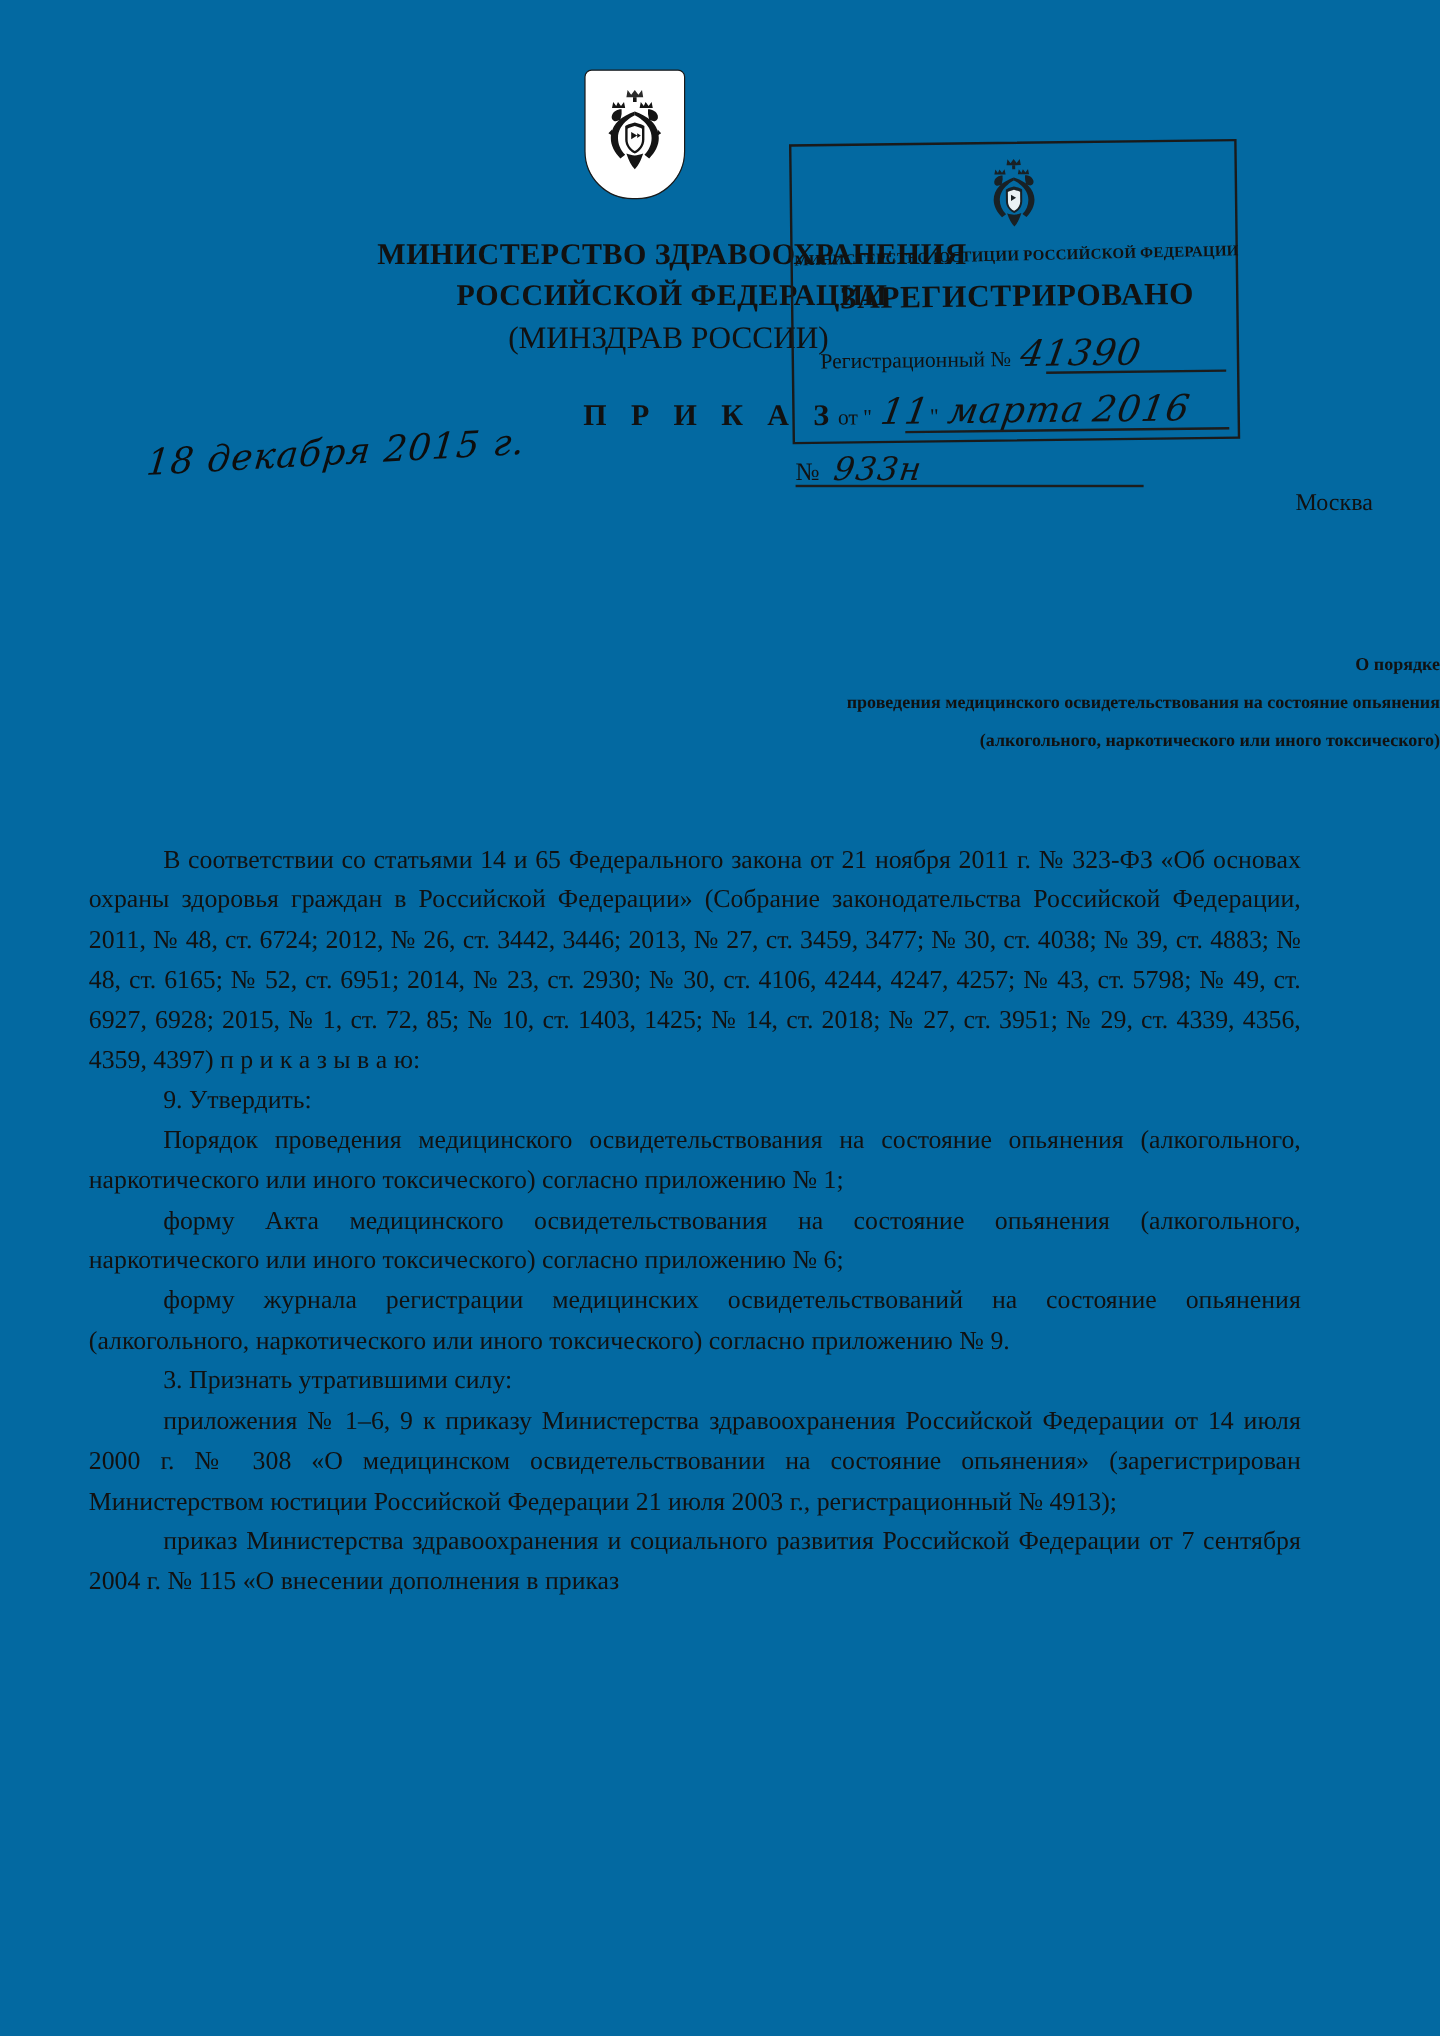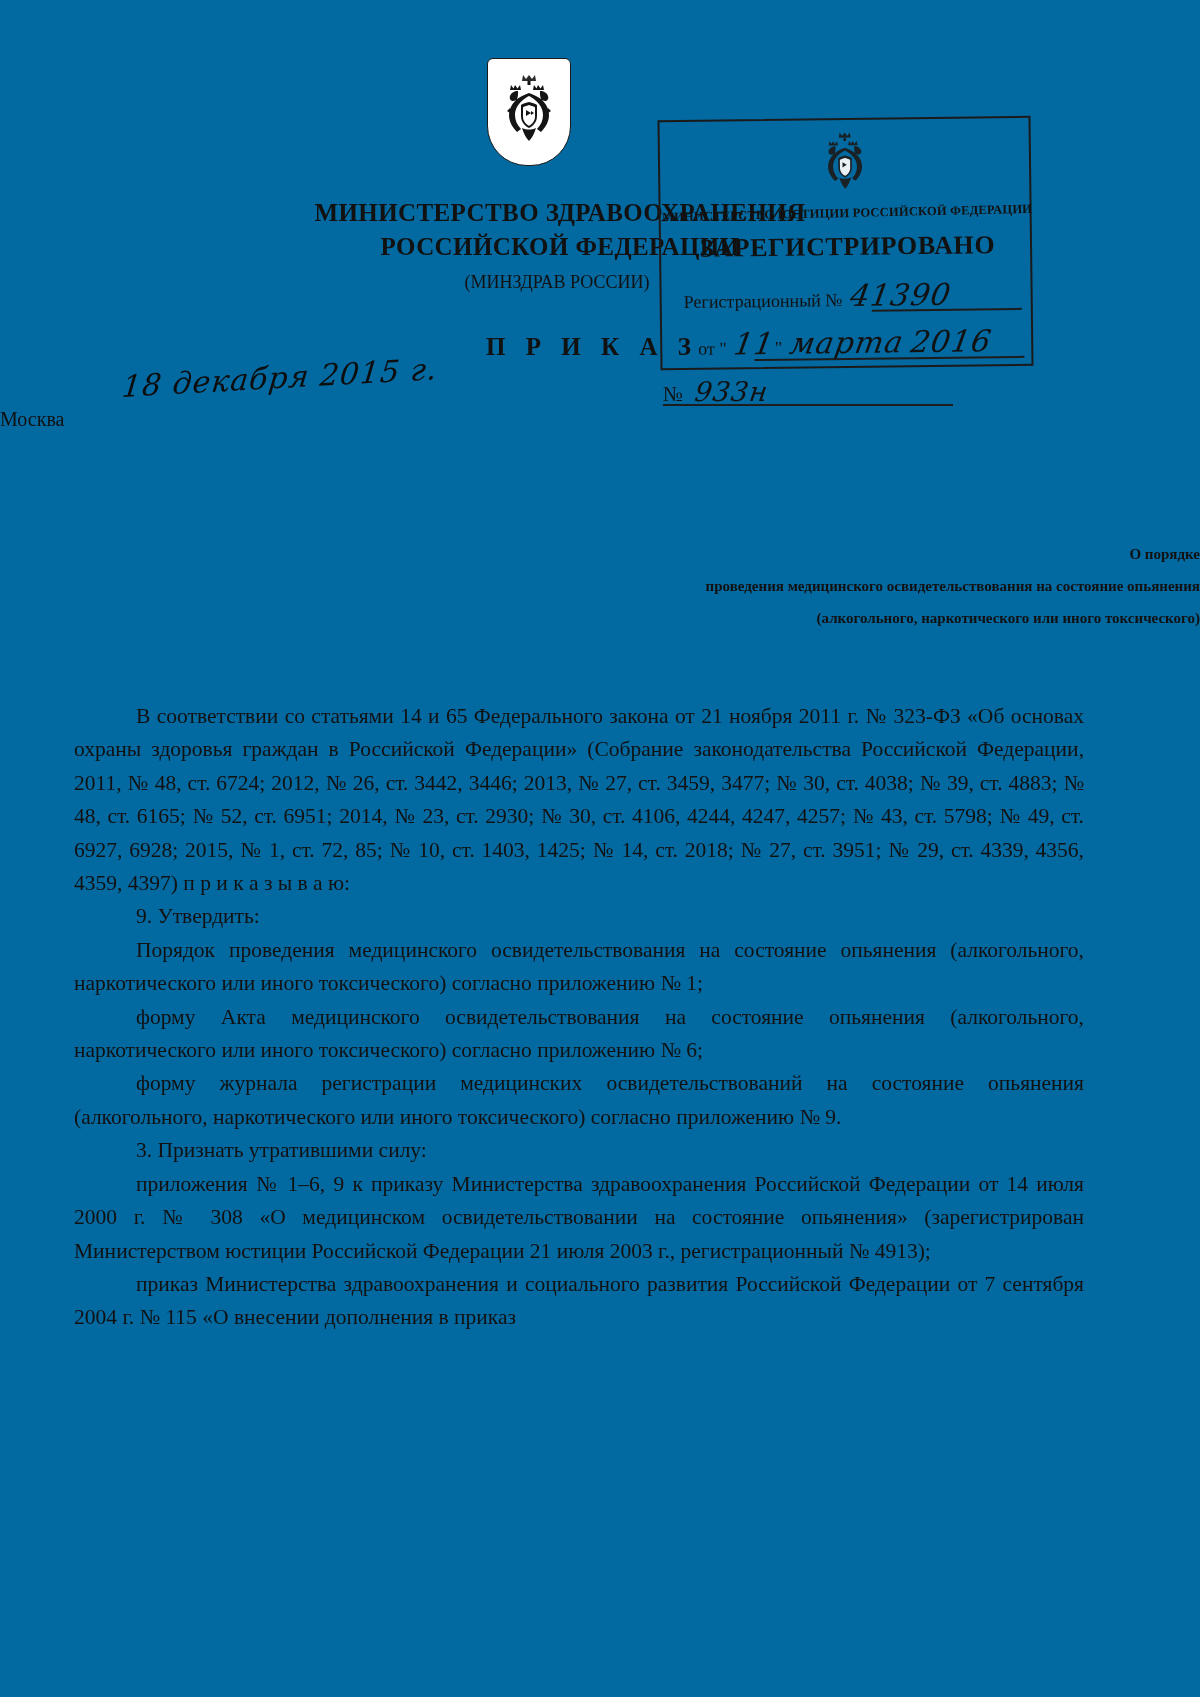--- a/index.html
+++ b/index.html
@@ -55,21 +55,21 @@
   .ministry-line1, .ministry-line2 {
     font-weight: bold;
     font-size: 25px;
     letter-spacing: 0.4px;
     line-height: 34px;
     white-space: nowrap;
   }
   .ministry-line1 { padding-right: 80px; }
   .ministry-line2 { padding-right: 80px; }
   .ministry-short {
-    font-size: 18px;
+    font-size: 26px;
     line-height: 36px;
     padding-right: 86px;
     white-space: nowrap;
   }
 
   .prikaz {
     position: absolute;
     left: 16px;
     top: 333px;
     width: 1200px;
@@ -79,21 +79,21 @@
     font-weight: bold;
     font-size: 25px;
     letter-spacing: 7px;
   }
 
   .moskva {
     position: absolute;
     left: 0;
     top: 408px;
     width: 1200px;
-    text-align: left;
+    text-align: right;
     padding-right: 56px;
     box-sizing: border-box;
     font-size: 20px;
   }
 
   
   .hand-date {
     position: absolute;
     left: 122px;
     top: 360px;

